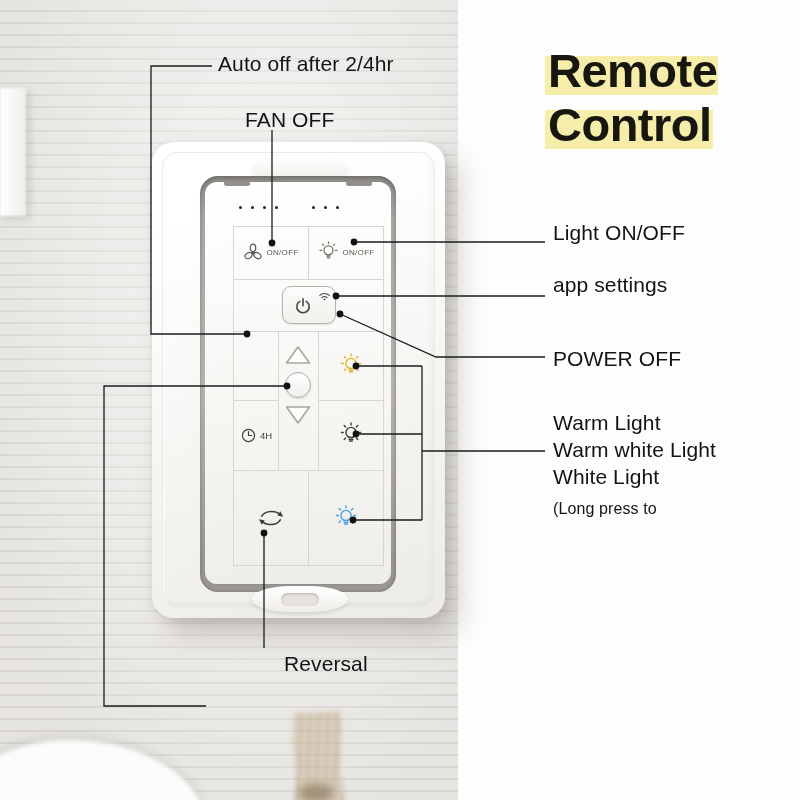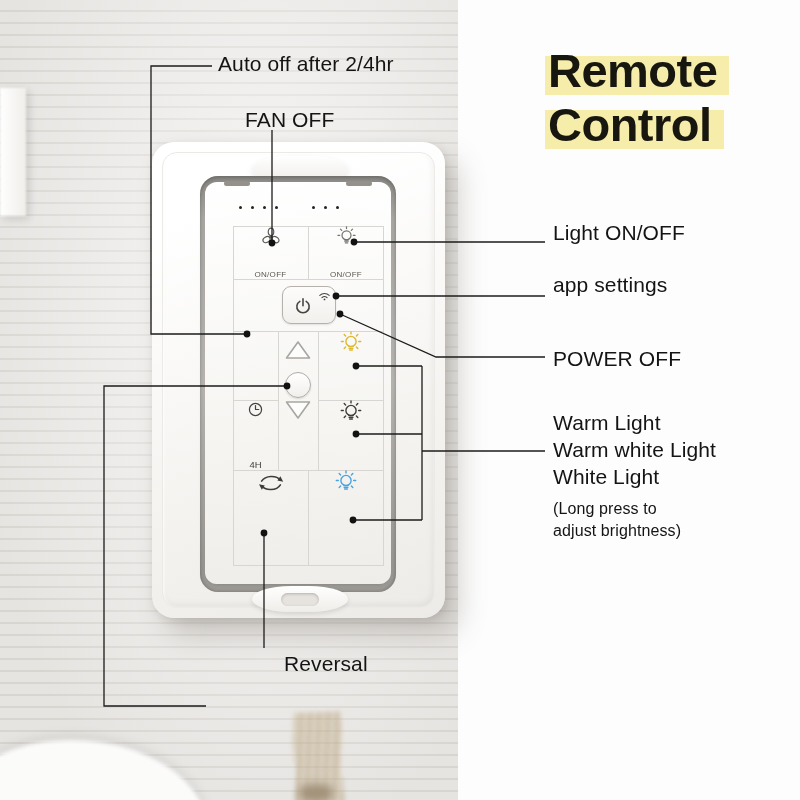--- a/index.html
+++ b/index.html
@@ -42,41 +42,41 @@
     background:linear-gradient(175deg,#ffffff,#f6f5f2 60%,#efede9);
     box-shadow:0 2px 6px rgba(0,0,0,.28)}
   .clip{width:26px;height:5px;border-radius:3px;background:#94918b;top:181px}
   .led-row{left:239px;top:206px;display:flex;align-items:center;gap:9px}
   .led{width:3px;height:3px;border-radius:50%;background:#24231f;display:inline-block}
   .led-gap{width:16px;height:1px}
 
   .panel{left:233px;top:226px;width:151px;height:340px;border:1px solid #d8d6d2}
   .gl{position:absolute;background:#d8d6d2}
 
-  .btn{position:absolute;display:flex;flex-direction:column;align-items:center;justify-content:space-between;
+  .btn{position:absolute;display:flex;align-items:center;justify-content:center;
        gap:2px;cursor:pointer}
   .btn-label{font-size:8px;color:#5a5751;letter-spacing:.3px}
   .timer-label{font-size:9.5px;color:#45433f}
   .power-cell{left:233px;top:279px;width:151px;height:52px;display:flex;align-items:center;justify-content:center}
   .power-btn{position:relative;width:54px;height:38px;border:1.5px solid #b5b2ad;border-radius:9px;
     background:linear-gradient(#fdfcfb,#f2f0ed);box-shadow:0 1px 2px rgba(0,0,0,.10);cursor:pointer}
   .power-glyph{position:absolute;left:10px;top:8px}
   .wifi-glyph{position:absolute;right:4px;top:3px}
   .circle-btn{left:285px;top:372px;width:26px;height:26px;border-radius:50%;border:1.5px solid #b0ada8;
     background:linear-gradient(#ffffff,#f1efec);box-shadow:0 1px 2px rgba(0,0,0,.12);cursor:pointer}
 
   
   .callout{position:absolute;color:#141414;font-size:21px;letter-spacing:.1px;white-space:nowrap;line-height:27px}
   .callout.small{font-size:16px;line-height:22px}
   .lines{left:0;top:0;pointer-events:none;z-index:5}
   .label-layer{z-index:6}
 
   
   .title{left:545px;top:44px;font-weight:800;font-size:47px;line-height:54px;color:#17160f;letter-spacing:-.5px;z-index:4}
-  .hl{display:inline-block;padding:0 12px 0 3px;
+  .hl{display:inline-block;padding:0 1px 0 3px;
       background:linear-gradient(180deg,rgba(0,0,0,0) 22%,#f7edaa 22% 95%,rgba(0,0,0,0) 95%)}
 </style>
 </head>
 <body>
 
 <div class="stage">
 
   <div class="abs wall"></div>
   <div class="abs wall-art"></div>
   <div class="abs bathtub"></div>
@@ -259,21 +259,20 @@
       <div>app settings</div>
     </div>
     <div class="callout" style="left:553px;top:345px">POWER OFF</div>
     <div class="callout" style="left:553px;top:409px">
       <div>Warm Light</div>
       <div>Warm white Light</div>
       <div>White Light</div>
     </div>
     <div class="callout small" style="left:553px;top:498px">
       <div>(Long press to</div>
-      <div>adjust brightness)</div>
     </div>
     <div class="callout" style="left:284px;top:650px">Reversal</div>
   </div>
 
   <div class="abs title">
     <div><span class="hl">Remote</span></div>
     <div><span class="hl">Control</span></div>
   </div>
 
 </div>

